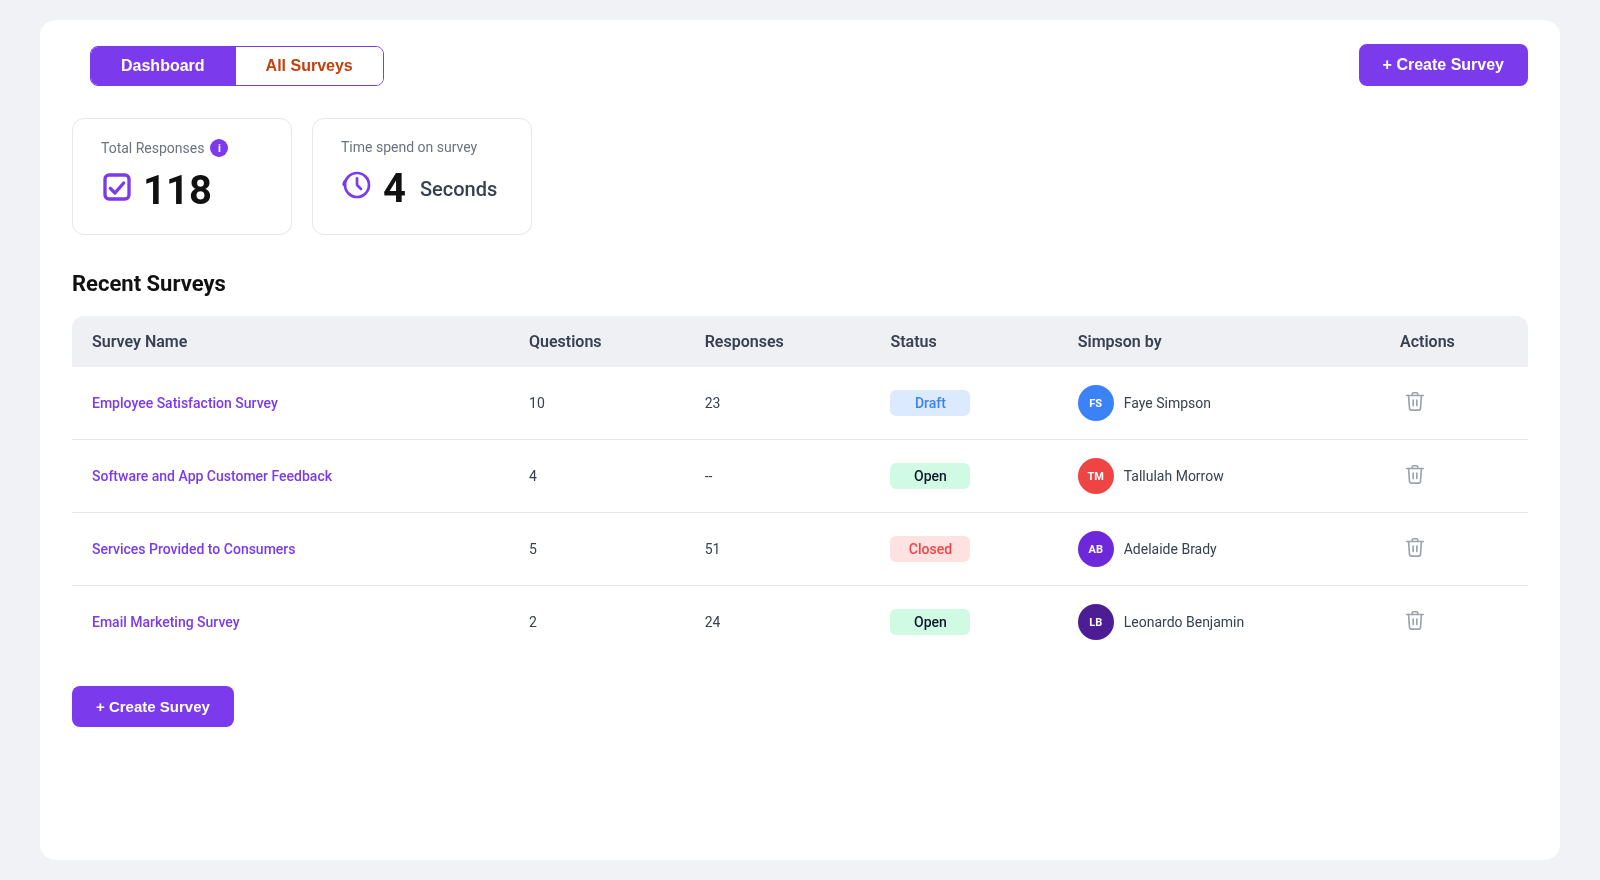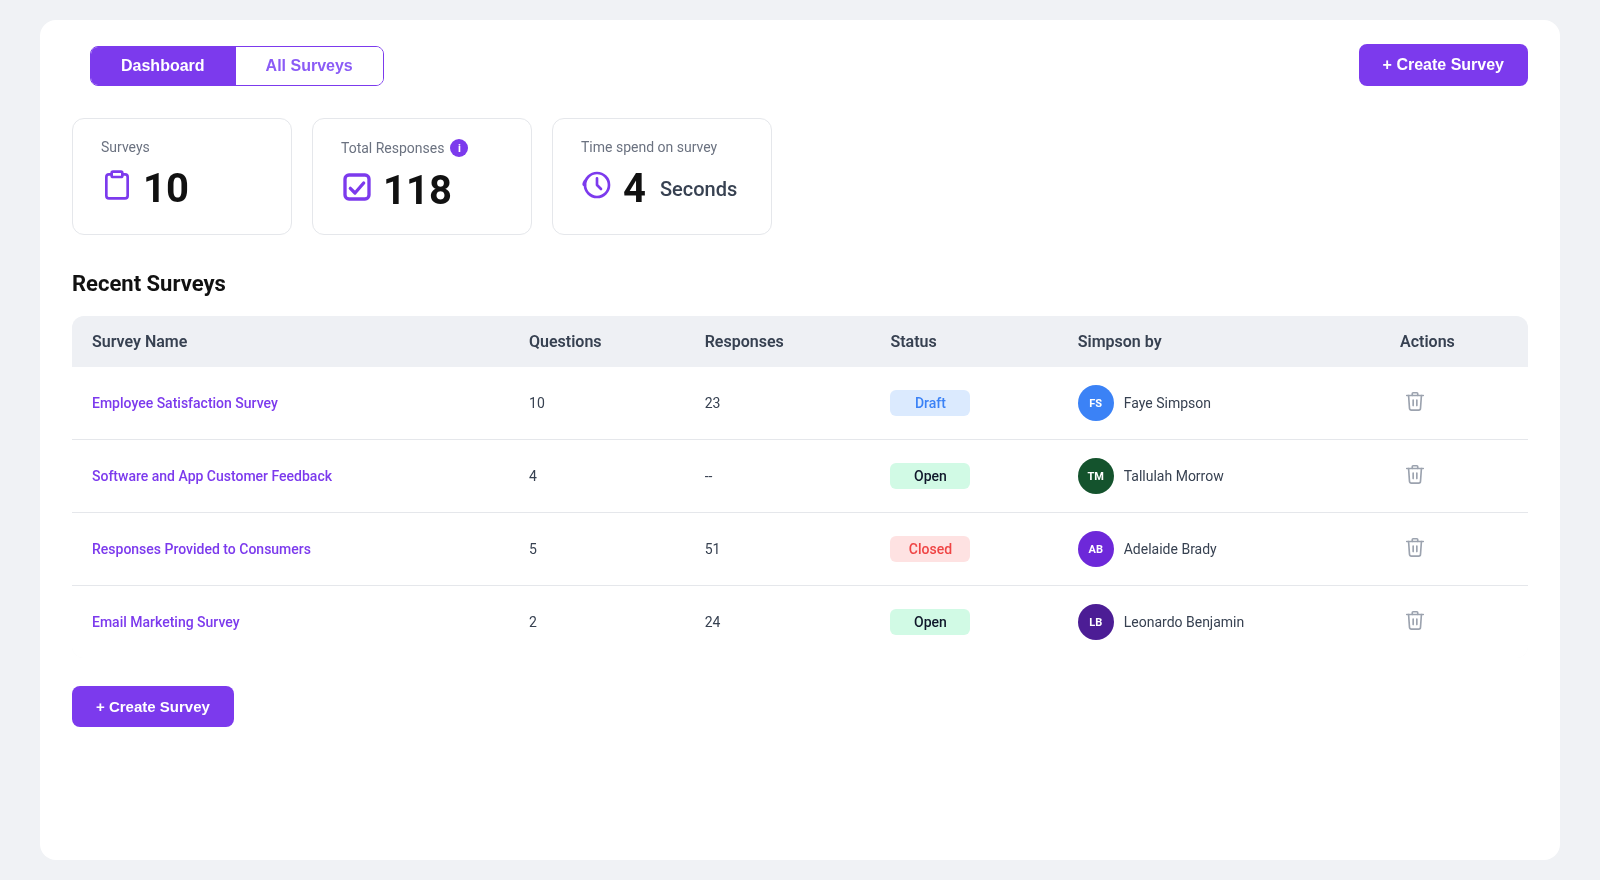--- a/index.html
+++ b/index.html
@@ -44,21 +44,21 @@
       border: none;
       background: transparent;
       color: #7c3aed;
     }
     .nav-tab.active {
       background: #7c3aed;
       color: #fff;
     }
     .nav-tab:not(.active) {
       background: #fff;
-      color: #8b5cf6;
+      color: #c2410c;
       border-left: 1.5px solid #7c3aed;
     }
     .create-survey-btn {
       background: #7c3aed;
       color: #fff;
       border: none;
       border-radius: 8px;
       padding: 12px 24px;
       font-size: 16px;
       font-weight: 600;
@@ -224,21 +224,21 @@
       border-radius: 50%;
       display: flex;
       align-items: center;
       justify-content: center;
       font-size: 11px;
       font-weight: 700;
       color: #fff;
       flex-shrink: 0;
     }
     .avatar-fs { background: #3b82f6; }
-    .avatar-tm { background: #14532d; }
+    .avatar-tm { background: #ef4444; }
     .avatar-ab { background: #6d28d9; }
     .avatar-lb { background: #4c1d95; }
 
     .delete-icon {
       color: #9ca3af;
       font-size: 20px;
       cursor: pointer;
       background: none;
       border: none;
       padding: 4px;
@@ -270,32 +270,20 @@
   <div class="header">
     <div class="nav-tabs">
       <button class="nav-tab active">Dashboard</button>
       <button class="nav-tab">All Surveys</button>
     </div>
     <button class="create-survey-btn">+ Create Survey</button>
   </div>
 
   <div class="stats-row">
 
-    <div class="stat-card">
-      <div class="stat-label">Surveys</div>
-      <div class="stat-value-row">
-        <span class="stat-icon">
-          <svg width="32" height="32" viewBox="0 0 24 24" fill="none" stroke="#7c3aed" stroke-width="2" stroke-linecap="round" stroke-linejoin="round">
-            <path d="M16 4h2a2 2 0 0 1 2 2v14a2 2 0 0 1-2 2H6a2 2 0 0 1-2-2V6a2 2 0 0 1 2-2h2"></path>
-            <rect x="8" y="2" width="8" height="4" rx="1" ry="1"></rect>
-          </svg>
-        </span>
-        <span class="stat-number">10</span>
-      </div>
-    </div>
 
     <div class="stat-card">
       <div class="stat-label">
         <span>Total Responses</span>
         <span class="info-icon">i</span>
       </div>
       <div class="stat-value-row">
         <span class="stat-icon">
           <svg width="32" height="32" viewBox="0 0 24 24" fill="none" stroke="#7c3aed" stroke-width="2.5" stroke-linecap="round" stroke-linejoin="round">
             <rect x="3" y="3" width="18" height="18" rx="3"></rect>
@@ -388,21 +376,21 @@
             <path d="M19 6l-1 14a2 2 0 0 1-2 2H8a2 2 0 0 1-2-2L5 6"></path>
             <path d="M10 11v6"></path>
             <path d="M14 11v6"></path>
             <path d="M9 6V4a1 1 0 0 1 1-1h4a1 1 0 0 1 1 1v2"></path>
           </svg>
         </button>
       </td>
     </tr>
         <tr>
       <td>
-        <a class="survey-name-link">Responses Provided to Consumers</a>
+        <a class="survey-name-link">Services Provided to Consumers</a>
       </td>
       <td>5</td>
       <td>51</td>
       <td>
         <span class="status-badge status-closed">Closed</span>
       </td>
       <td>
         <div class="creator-cell">
           <div class="avatar avatar-ab">AB</div>
           <span>Adelaide Brady</span>

